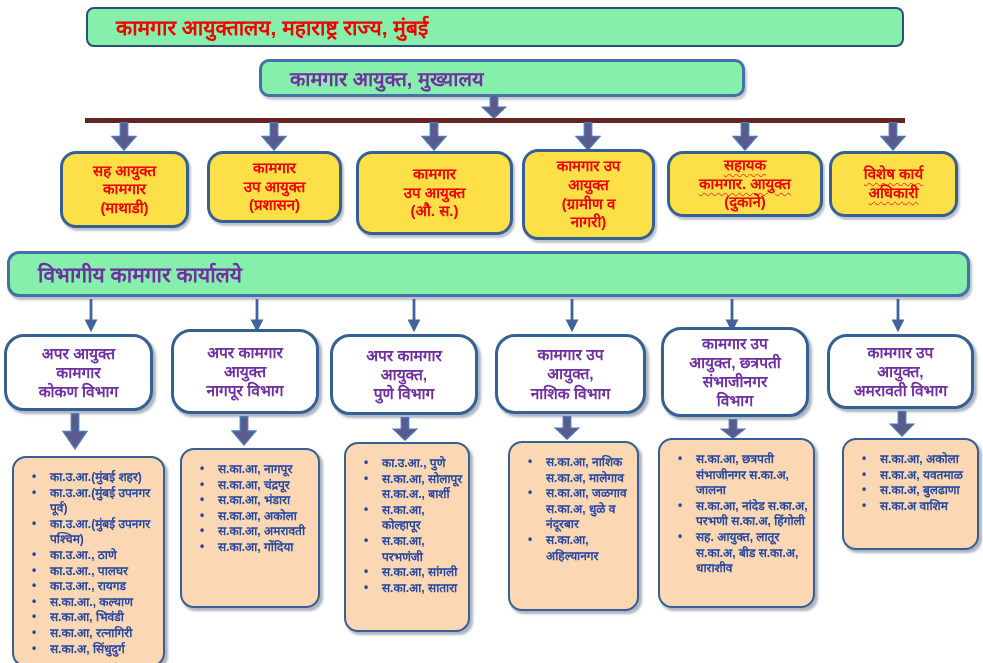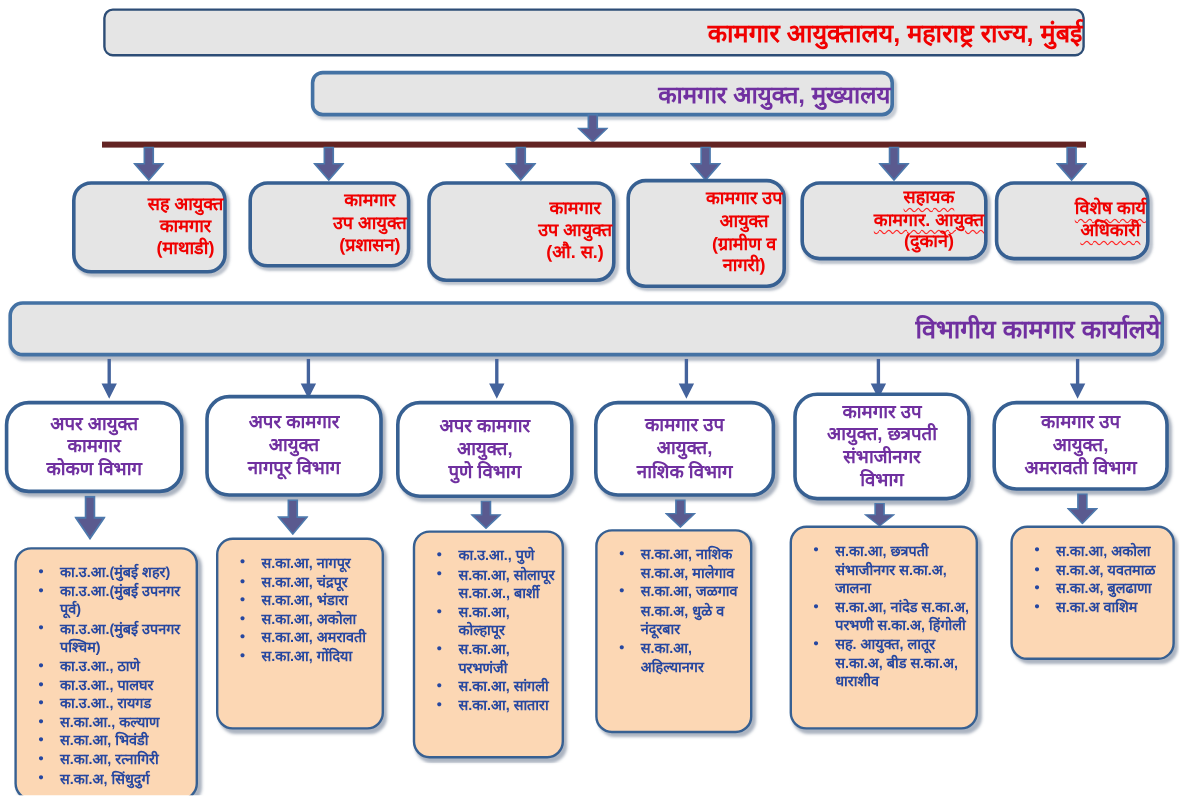--- a/index.html
+++ b/index.html
@@ -1,21 +1,21 @@
 <!DOCTYPE html>
 <html><head>
 <meta charset="utf-8">
 <style>
   html,body{margin:0;padding:0;background:#fff;}
   .canvas{
     position:relative;width:983px;height:663px;background:#ffffff;overflow:hidden;
     font-family:"Liberation Sans", sans-serif;font-weight:bold;
   }
   
-  .banner{position:absolute;background:#e5e5e5;display:flex;align-items:center;justify-content:flex-end;text-align:center;box-sizing:border-box;}
+  .banner{position:absolute;background:#86efac;display:flex;align-items:center;justify-content:flex-start;text-align:center;box-sizing:border-box;padding-left:28px;}
   .top-banner{left:86px;top:7px;width:818px;height:40px;border:2px solid #2d4d76;border-radius:8px;}
   .top-banner .txt{color:#f00000;font-size:21px;}
   .hq-banner{left:259px;top:59px;width:486px;height:38px;border:3px solid #4472a4;border-radius:10px;box-shadow:2px 3px 2px rgba(89,105,131,.35);}
   .hq-banner .txt{color:#7030a0;font-size:20px;}
   .wide-banner{left:7px;top:251px;width:963px;height:46px;border:3px solid #4472a4;border-radius:12px;box-shadow:2px 3px 2.5px rgba(89,105,131,.45);}
   .wide-banner .txt{color:#7030a0;font-size:21px;}
   
   .hline{position:absolute;left:85px;top:118px;width:820px;height:4.5px;background:#632423;}
   
   .arrow{position:absolute;display:block;}
@@ -25,22 +25,22 @@
   .thin{top:299px;width:14px;height:34px;}
   .th1{left:84px}.th2{left:250px}.th3{left:407px}.th4{left:565px}.th5{left:725px}.th6{left:891px}
   .ba{width:26px;}
   .ba1{left:62px;top:413px;height:37px}
   .ba2{left:231px;top:416px;height:30px}
   .ba3{left:392px;top:417px;height:24px}
   .ba4{left:554px;top:416px;height:24px}
   .ba5{left:720px;top:419px;height:20px}
   .ba6{left:889px;top:411px;height:26px}
   
-  .ubox{position:absolute;background:#e5e5e5;border:3px solid #376092;border-radius:16px;box-sizing:border-box;
-        display:flex;align-items:center;justify-content:flex-end;text-align:center;
+  .ubox{position:absolute;background:#fde047;border:3px solid #376092;border-radius:16px;box-sizing:border-box;
+        display:flex;align-items:center;justify-content:center;text-align:center;
         box-shadow:2px 2.5px 2px rgba(89,105,131,.4);}
   .ubox .lines{color:#f00000;font-size:15px;line-height:1.24;}
   .u1{left:60px;top:151px;width:129px;height:77px}
   .u2{left:207px;top:151px;width:135px;height:72px}
   .u3{left:356px;top:151px;width:157px;height:84px}
   .u4{left:522px;top:149px;width:133px;height:91px}
   .u5{left:667px;top:151px;width:156px;height:66px}
   .u6{left:829px;top:151px;width:129px;height:66px}
   
   .dbox{position:absolute;background:#ffffff;border:3.5px solid #376092;border-radius:20px;box-sizing:border-box;
@@ -55,21 +55,21 @@
   .d6{left:827px;top:334px;width:147px;height:75px}
   
   .lbox{position:absolute;background:#fcd7b4;border:2.5px solid #376092;border-radius:14px;box-sizing:border-box;
         padding:12px 4px 8px 6px;box-shadow:2.5px 3px 2.5px rgba(89,105,131,.5);}
   .lbox ul{margin:0;padding:0 0 0 10px;list-style:none;}
   .lbox li{position:relative;padding-left:20px;color:#2647a0;font-size:12px;line-height:1.3;}
   .lbox li::before{content:"\2022";position:absolute;left:2px;top:-1px;font-size:12px;color:#2647a0;}
   .l1{left:12px;top:456px;width:153px;min-height:200px}
   .l2{left:180px;top:448px;width:140px;min-height:160px}
   .l3{left:344px;top:442px;width:126px;min-height:190px}
-  .l4{left:496px;top:441px;width:131px;min-height:170px}
+  .l4{left:508px;top:441px;width:131px;min-height:170px}
   .l5{left:658px;top:438px;width:157px;min-height:170px}
   .l6{left:842px;top:438px;width:137px;min-height:112px}
   
   .wavy{text-decoration-line:underline;text-decoration-style:wavy;text-decoration-color:#ff2a2a;text-decoration-thickness:1px;text-underline-offset:3px;}
 </style>
 </head>
 <body>
 
 <div class="canvas">
 

